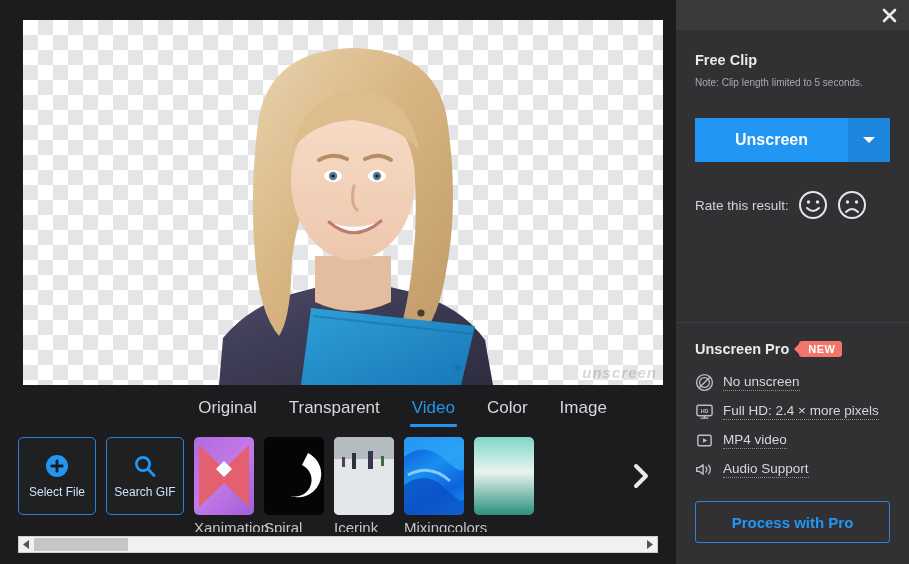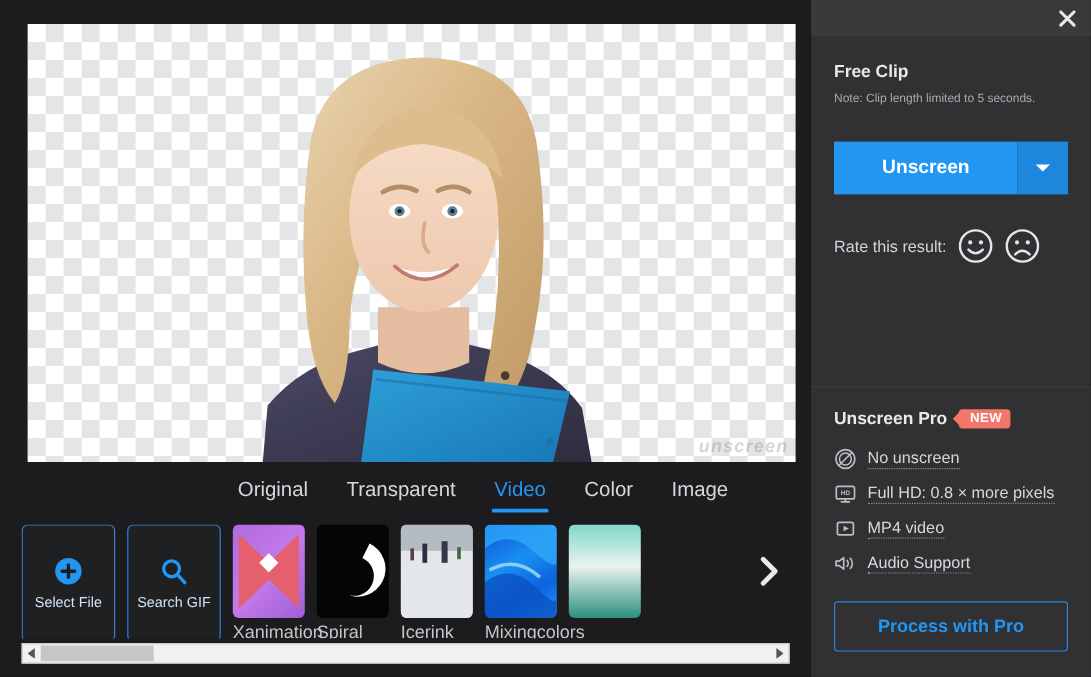--- a/index.html
+++ b/index.html
@@ -67,21 +67,21 @@
   
   #strip {
     position: absolute;
     left: 18px; top: 437px;
     width: 640px; height: 95px;
     overflow: hidden;
   }
   #strip-inner { display: flex; align-items: flex-start; gap: 10px; height: 95px; }
 
   .action-card {
-    flex: 0 0 78px; width: 78px; height: 98px;
+    flex: 0 0 78px; width: 78px; height: 78px;
     border: 1px solid #2f81d8;
     border-radius: 5px;
     background: #1f2022;
     display: flex; flex-direction: column;
     align-items: center; justify-content: center;
     gap: 6px;
     cursor: pointer;
   }
   .action-card .ac-label { font-size: 12px; color: #cfe2f7; }
   .ac-icon { width: 26px; height: 26px; display:block; }
@@ -441,21 +441,21 @@
           <div class="feat-text">No unscreen</div>
         </div>
 
 
         <div class="feature">
           <svg class="feat-icon" viewBox="0 0 20 20">
             <rect x="2" y="3.5" width="16" height="11" rx="1.8" fill="none" stroke="#bdbec2" stroke-width="1.5"></rect>
             <path d="M10 14.5 L10 17 M6.5 17 L13.5 17" stroke="#bdbec2" stroke-width="1.5" stroke-linecap="round"></path>
             <text x="10" y="11.4" font-size="5.6" font-family="Liberation Sans, sans-serif" font-weight="bold" fill="#bdbec2" text-anchor="middle">HD</text>
           </svg>
-          <div class="feat-text">Full HD: 0.8 × more pixels</div>
+          <div class="feat-text">Full HD: 2.4 × more pixels</div>
         </div>
 
         <div class="feature">
           <svg class="feat-icon" viewBox="0 0 20 20">
             <rect x="3" y="4.5" width="14" height="11" rx="1.6" fill="none" stroke="#bdbec2" stroke-width="1.5"></rect>
             <path d="M8.4 7.6 L13 10 L8.4 12.4 Z" fill="#bdbec2"></path>
           </svg>
           <div class="feat-text">MP4 video</div>
         </div>
 

